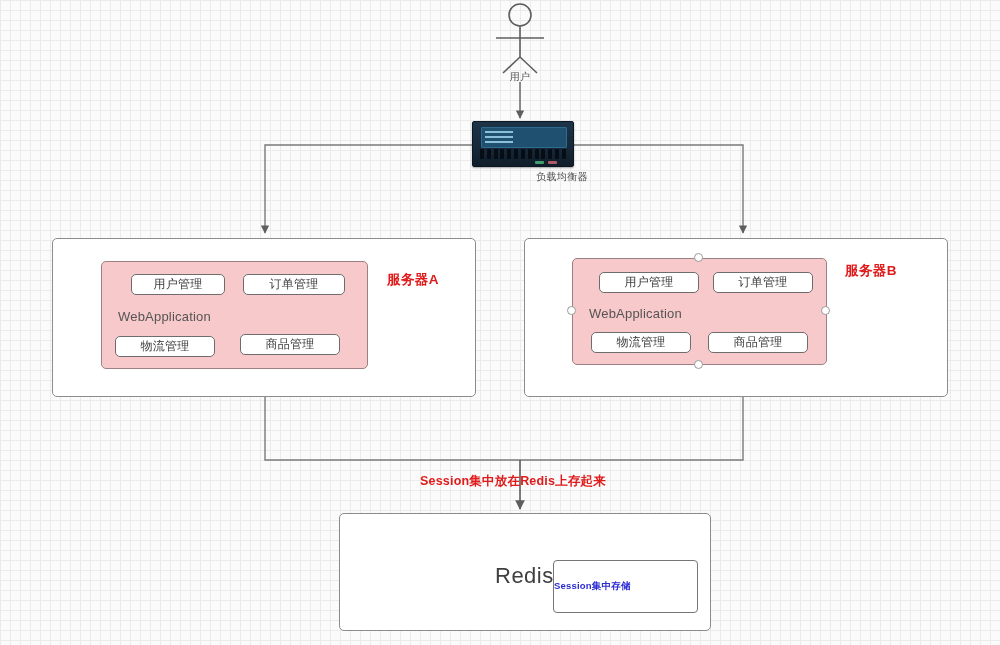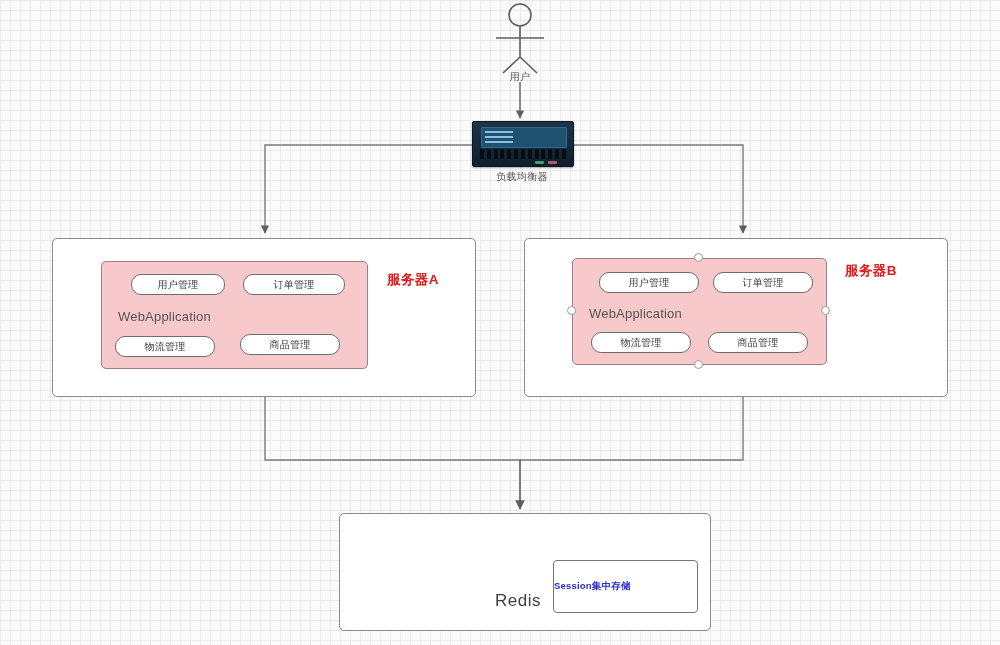--- a/index.html
+++ b/index.html
@@ -96,20 +96,21 @@
   .lb-leds span.r { background: #b05a68; }
   .lb-label {
     position: absolute;
     left: 472px;
     top: 170px;
     width: 100px;
     text-align: center;
     font-size: 10px;
     color: #4d4d4d;
     letter-spacing: 0.3px;
+    padding-left: 40px;
   }
 
   
   .note-red {
     position: absolute;
     color: #e01b1b;
     font-weight: bold;
     font-size: 12.5px;
     line-height: 17px;
     letter-spacing: 0.2px;
@@ -160,23 +161,23 @@
     color: #545454;
     letter-spacing: 0.2px;
   }
   #webapp-a .webapp-label { top: 47px; }
   #webapp-b .webapp-label { top: 47px; }
 
   .module {
     position: absolute;
     background: #ffffff;
     border: 1.4px solid #6d6d6d;
-    border-radius: 10px;
-    box-sizing: border-box;
-    font-size: 10px;
+    border-radius: 5px;
+    box-sizing: border-box;
+    font-size: 12px;
     color: #3b3b3b;
     display: flex;
     align-items: center;
     justify-content: center;
     letter-spacing: 0.3px;
   }
   
   #webapp-a .m0 { left: 29px;  top: 12px; width: 94px; height: 21px; }
   #webapp-a .m1 { left: 141px; top: 12px; width: 102px; height: 21px; }
   #webapp-a .m2 { left: 13px;  top: 74px; width: 100px; height: 21px; }
@@ -211,24 +212,23 @@
     height: 118px;
     background: #ffffff;
     border: 1.5px solid #8c8c8c;
     border-radius: 5px;
     box-sizing: border-box;
   }
   #redis-title {
     position: absolute;
     left: 495px;
     top: 563px;
-    font-size: 17px;
+    font-size: 22px;
     color: #3f3f3f;
     letter-spacing: 0.5px;
-    margin-top: 28px;
   }
   #session-store-box {
     position: absolute;
     left: 553px;
     top: 560px;
     width: 145px;
     height: 53px;
     background: #ffffff;
     border: 1.5px solid #767676;
     border-radius: 4px;
@@ -327,20 +327,21 @@
     <div class="webapp-label">WebApplication</div>
     <div class="module m2">物流管理</div>
     <div class="module m3">商品管理</div>
   </div>
 
   <div class="handle" id="handle-top"></div>
   <div class="handle" id="handle-right"></div>
   <div class="handle" id="handle-bottom"></div>
   <div class="handle" id="handle-left"></div>
 
+  <div class="note-red note-session">Session集中放在Redis上存起来</div>
 
   <div id="redis-box"></div>
   <div id="redis-title">Redis</div>
   <div id="session-store-box">
     <span>Session集中存储</span>
   </div>
 
 </div>
 
 </body></html>

